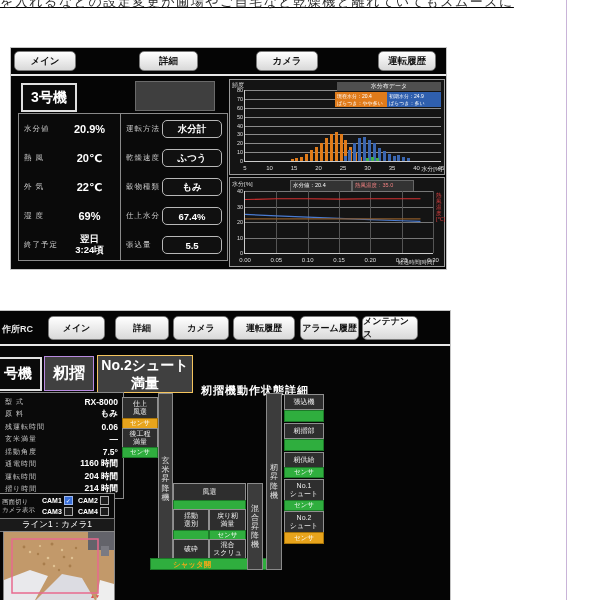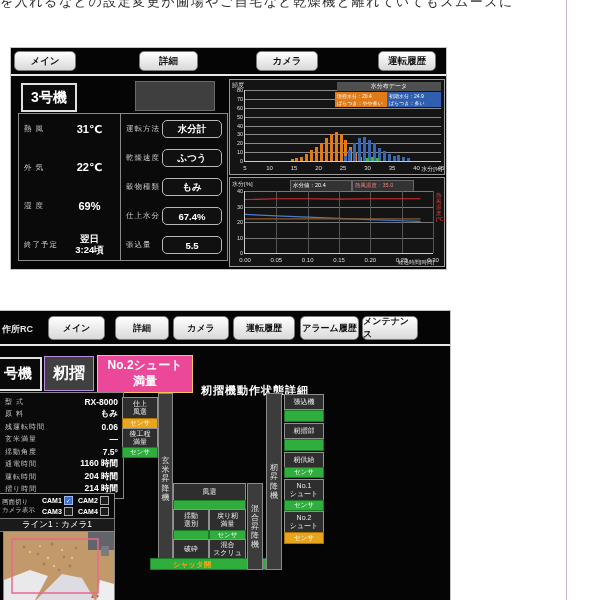--- a/index.html
+++ b/index.html
@@ -1,21 +1,21 @@
 <!DOCTYPE html>
 <html><head>
 <meta charset="utf-8">
 <style>
   html,body{margin:0;padding:0;}
   body{width:600px;height:600px;background:#ffffff;overflow:hidden;position:relative;
        font-family:"Liberation Sans","DejaVu Sans",sans-serif;}
   .pre{white-space:pre-line;}
 
   
-  #top-text-strip{position:absolute;left:0;top:0;width:560px;height:11px;overflow:hidden;}
+  #top-text-strip{position:absolute;left:0;top:0;width:560px;height:11px;overflow:hidden;text-decoration:underline;}
   #top-text-strip span{display:block;margin-top:-7px;font-size:13px;color:#2a2a2a;letter-spacing:1.5px;}
 
   #page-rule{position:absolute;top:0;bottom:0;width:1px;background:#c9b4d8;left:566px;}
 
   
   .panel{position:absolute;background:#050505;}
   .navbtn{position:absolute;display:flex;align-items:center;justify-content:center;
      background:linear-gradient(#ffffff,#d9d9d9);border:1px solid #7a7a7a;border-radius:5px;
      color:#111;font-weight:bold;box-shadow:0 1px 1px rgba(255,255,255,.4) inset;}
   .navsep{position:absolute;left:0;right:0;height:2px;background:#e8e8e8;}
@@ -99,22 +99,26 @@
   <div class="navbtn" style="left:128px;top:3px;width:57px">詳細</div>
   <div class="navbtn" style="left:245px;top:3px;width:60px">カメラ</div>
   <div class="navbtn" style="left:367px;top:3px;width:56px">運転履歴</div>
   <div class="navsep" style="top:26px"></div>
 
   <div class="machinebox" style="left:10px;top:35px;width:52px;height:25px;font-size:14px">3号機</div>
   <div class="statusbox" style="left:124px;top:33px;width:78px;height:28px;background:#3f3f3f;border:1px solid #6a6a6a"></div>
 
   <div class="parambox" style="left:7px;top:65px;width:95px;height:138px">
     <div class="prow">
+        <span class="plabel">水分値</span>
+        <span class="pvalue">20.9%</span>
+      </div>
+    <div class="prow">
         <span class="plabel">熱 風</span>
-        <span class="pvalue">31℃</span>
+        <span class="pvalue">20℃</span>
       </div>
     <div class="prow">
         <span class="plabel">外 気</span>
         <span class="pvalue">22℃</span>
       </div>
     <div class="prow">
         <span class="plabel">湿 度</span>
         <span class="pvalue">69%</span>
       </div>
     <div class="prow">
@@ -265,21 +269,21 @@
   <div class="navbtn" style="left:48px;top:5px;width:55px">メイン</div>
   <div class="navbtn" style="left:115px;top:5px;width:52px">詳細</div>
   <div class="navbtn" style="left:173px;top:5px;width:54px">カメラ</div>
   <div class="navbtn" style="left:233px;top:5px;width:60px">運転履歴</div>
   <div class="navbtn" style="left:300px;top:5px;width:57px">アラーム履歴</div>
   <div class="navbtn" style="left:362px;top:5px;width:54px">メンテナンス</div>
   <div class="navsep" style="top:33px"></div>
 
   <div class="machinebox" style="left:-6px;top:46px;width:44px;height:30px;font-size:14px">号機</div>
   <div class="statusbox" style="left:44px;top:45px;width:48px;height:33px;background:#404040;border:1px solid #b88ae0;font-size:16px">籾摺</div>
-  <div class="statusbox pre" style="left:97px;top:44px;width:94px;height:36px;background:#ec4899;border:1px solid #f5c55e;font-size:12px;line-height:1.3;text-align:center">No.2シュート
+  <div class="statusbox pre" style="left:97px;top:44px;width:94px;height:36px;background:#404040;border:1px solid #f5c55e;font-size:14px;line-height:1.3;text-align:center">No.2シュート
 満量</div>
 
   <div id="p2-title">籾摺機動作状態詳細</div>
 
   <div class="parambox" style="left:-1px;top:81px;width:113px;height:99px;justify-content:space-between;padding:3px 5px">
     <div class="inforow">
         <span class="inflabel">型 式</span>
         <span class="infvalue">RX-8000</span>
       </div>
     <div class="inforow">

